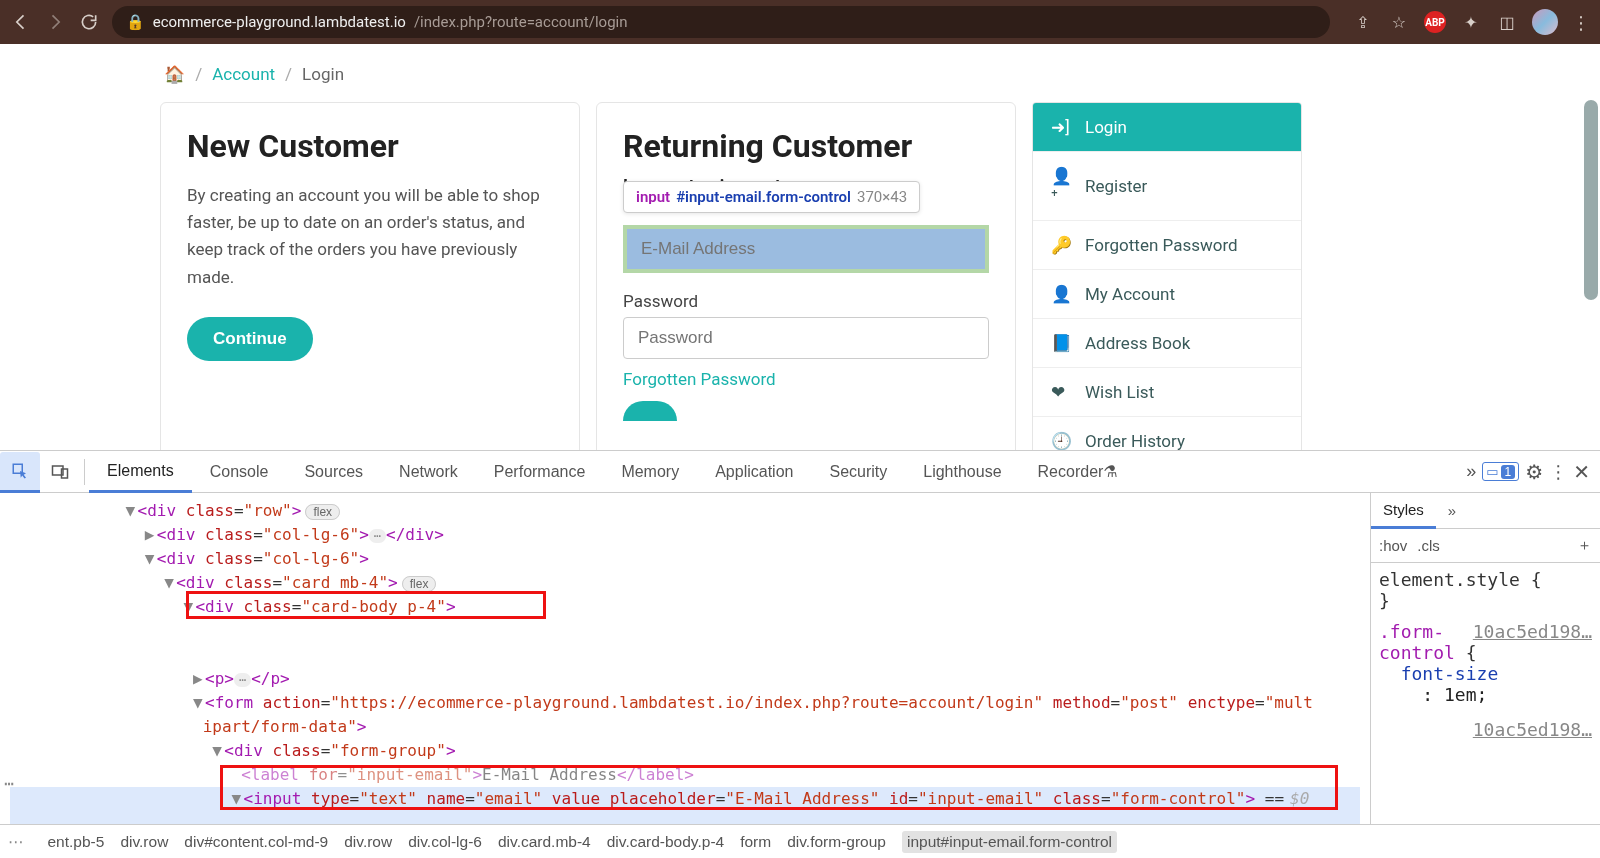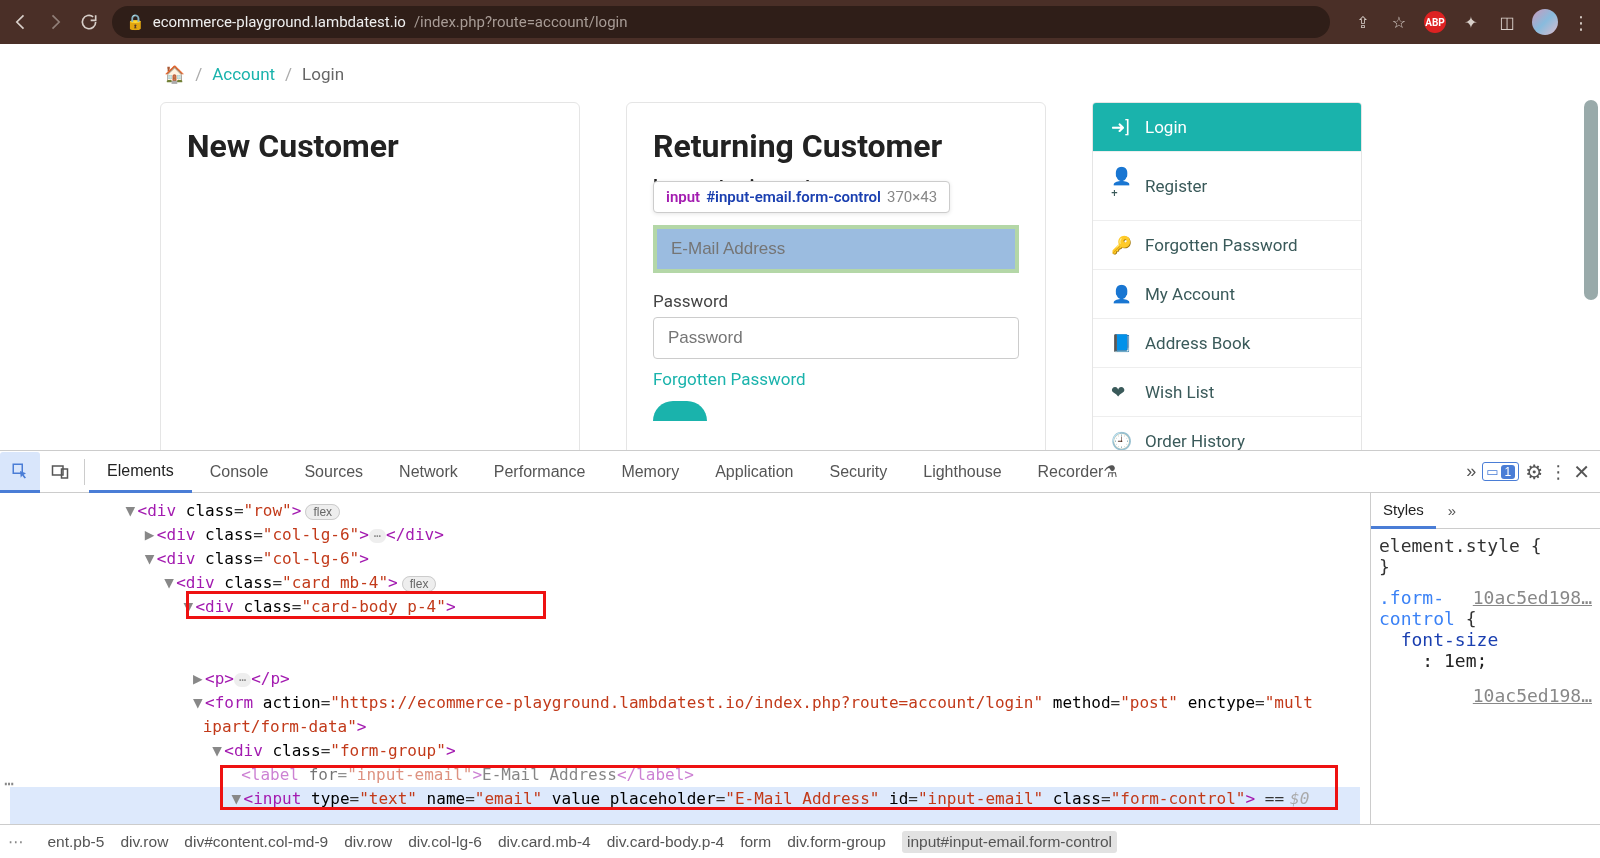--- a/index.html
+++ b/index.html
@@ -15,21 +15,21 @@
   .right-icons { display: flex; align-items: center; gap: 14px; margin-left: 10px; }
   .abp { background: #d22; color: #fff; font-size: 10px; font-weight: 700; border-radius: 50%; width: 22px; height: 22px; display: flex; align-items: center; justify-content: center; }
   .avatar { width: 26px; height: 26px; border-radius: 50%; background: linear-gradient(135deg,#c9b,#8bd,#dbc); }
   .dots3 { color: #d8cfc9; font-size: 18px; }
   
   .page { padding: 12px 160px 0 160px; }
   .breadcrumb { display: flex; align-items: center; gap: 10px; font-size: 17px; color: #888; padding: 8px 0 18px 4px; }
   .breadcrumb a { color: #1ab3ac; text-decoration: none; }
   .breadcrumb .home { color: #1ab3ac; }
   .breadcrumb .sep { color: #aaa; }
-  .row3 { display: flex; gap: 46px; }
+  .row3 { display: flex; gap: 16px; }
   .card { border: 1px solid #e5e5e5; border-radius: 6px; padding: 24px 26px; background: #fff; }
   .col-left, .col-mid { flex: 0 0 420px; }
   .col-right { flex: 0 0 270px; }
   h2.big { font-size: 32px; font-weight: 700; margin: 0 0 10px 0; color: #222; }
   .subhead { font-weight: 700; font-size: 17px; margin: 0 0 20px 0; color: #222; }
   .para { font-size: 17px; color: #555; line-height: 1.6; margin-bottom: 26px; }
   .btn-teal { background: #1ab3ac; color: #fff; border: none; border-radius: 22px; padding: 12px 26px; font-size: 17px; font-weight: 600; cursor: pointer; }
   
   .form-label { font-size: 17px; color: #444; margin: 10px 0 6px 0; display: block; }
   .form-control { width: 100%; border: 1px solid #ccc; border-radius: 4px; padding: 10px 14px; font-size: 17px; color: #888; }
@@ -56,35 +56,35 @@
   .dt-tab.active { color: #222; border-bottom: 3px solid #4a7dd6; margin-bottom: -1px; }
   .dt-icon-btn { width: 40px; display: flex; align-items: center; justify-content: center; color: #555; height:100%;}
   .dt-icon-btn.sel { background: #d9e6fb; border-bottom: 3px solid #4a7dd6; margin-bottom:-1px; border-radius:3px 3px 0 0;}
   .dt-right { margin-left: auto; display: flex; align-items: center; gap: 6px; padding-right: 10px;}
   .dt-badge { background: #4a7dd6; color: #fff; border-radius: 3px; padding: 0 4px; font-size: 12px; margin-left:2px;}
   .dt-body { flex: 1; display: flex; overflow: hidden; }
   .dom-tree { flex: 1; padding: 6px 10px; font-size: 16px; line-height: 1.5; overflow: auto; position: relative;}
   .dom-line { white-space: pre; }
   .tri { color: #888; display:inline-block; width:12px; }
   .t-tag { color: #a31bb0; }
-  .t-attr { color: #000000; }
+  .t-attr { color: #b91c1c; }
   .t-str { color: #c23a1a; }
   .t-txt { color: #222; }
   .t-badge { background: #eee; border: 1px solid #ccc; border-radius: 8px; font-size: 12px; padding: 0 7px; margin-left: 4px; color:#666; font-family:-apple-system,sans-serif;}
   .dom-selected { background: #dde9fc; }
   .dollar0 { color:#aaa; font-style:italic; margin-left:6px;}
   .ellips { background:#eee; border-radius:8px; padding:0 5px; font-size:12px; color:#888;}
   .dt-side { width: 230px; border-left: 1px solid #ccc; font-size: 15px; padding: 0; overflow:hidden;}
   .styles-tabs { display:flex; border-bottom:1px solid #ccc; height:36px; align-items:center; font-family:-apple-system,sans-serif;}
   .styles-tabs .st { padding:0 12px; color:#555; height:100%; display:flex; align-items:center;}
   .styles-tabs .st.active { color:#222; border-bottom:3px solid #4a7dd6; margin-bottom:-1px; font-weight:500;}
   .styles-tools { display:flex; border-bottom:1px solid #ccc; height:34px; align-items:center; padding:0 8px; gap:10px; color:#555; font-family:-apple-system,sans-serif; font-size:15px;}
   .styles-body { padding:6px 8px; font-size:18px; }
   .file-link { color:#888; float:right; text-decoration:underline;}
-  .css-sel { color:#3b82f6;}
+  .css-sel { color:#a21caf;}
   .css-prop { color:#1a3fb0;text-align:center;}
   .css-val { color:#222;}
   
   .crumb-bar { height: 34px; border-top: 1px solid #ccc; display: flex; align-items: center; font-size: 15.5px; color: #555; padding: 0 8px; gap: 16px; font-family:-apple-system,sans-serif; overflow:hidden;}
   .crumb-bar .cb { white-space: nowrap; cursor: pointer; text-align: center; }
   .crumb-bar .last { background:#e2e2e2; padding:2px 5px; border-radius:3px;}
   .crumb-dots { color:#888; letter-spacing:2px; margin-right:6px;}
   
   .page-scroll-thumb { position:absolute; right:2px; top:56px; width:14px; height:200px; background:#9aa; border-radius:7px;}
 </style>
@@ -131,20 +131,22 @@
     <span class="sep">/</span>
     <a href="#">Account</a>
     <span class="sep">/</span>
     <span style="color:#666">Login</span>
   </div>
 
   <div class="row3">
 
     <div class="card col-left">
       <h2 class="big">New Customer</h2>
+      <p class="para">By creating an account you will be able to shop faster, be up to date on an order's status, and keep track of the orders you have previously made.</p>
+      <button class="btn-teal">Continue</button>
     </div>
 
     <div class="card col-mid">
       <h2 class="big">Returning Customer</h2>
       <p class="subhead">I am a returning customer</p>
 
       <div class="highlighted-input-wrap">
         <div class="inspect-tooltip">
           <span class="tag">input</span>
               <span class="sel">#input-email.form-control</span>
@@ -250,20 +252,25 @@
         <span class="annot-box" style="left:210px; top:-22px; width:1118px; height:45px;"></span>
       </div>
       <div style="position:absolute; left:4px; bottom:28px; color:#888; letter-spacing:2px">⋯</div>
     </div>
 
     <div class="dt-side">
       <div class="styles-tabs">
         <div class="st active">Styles</div>
         <div class="st">»</div>
       </div>
+      <div class="styles-tools">
+        <span>:hov</span>
+        <span>.cls</span>
+        <span style="margin-left:auto">＋</span>
+      </div>
       <div class="styles-body">
         <div><span>element.style {</span></div>
         <div>}</div>
         <div style="margin-top:10px">
             <span class="file-link">10ac5ed198…</span>
           </div>
         <div><span class="css-sel">.form-control</span> {</div>
         <div>&nbsp;&nbsp;<span class="css-prop">font-size</span><br>&nbsp;&nbsp;&nbsp;&nbsp;<span class="css-val">: 1em;</span></div>
         <div style="margin-top:14px">
             <span class="file-link">10ac5ed198…</span>

